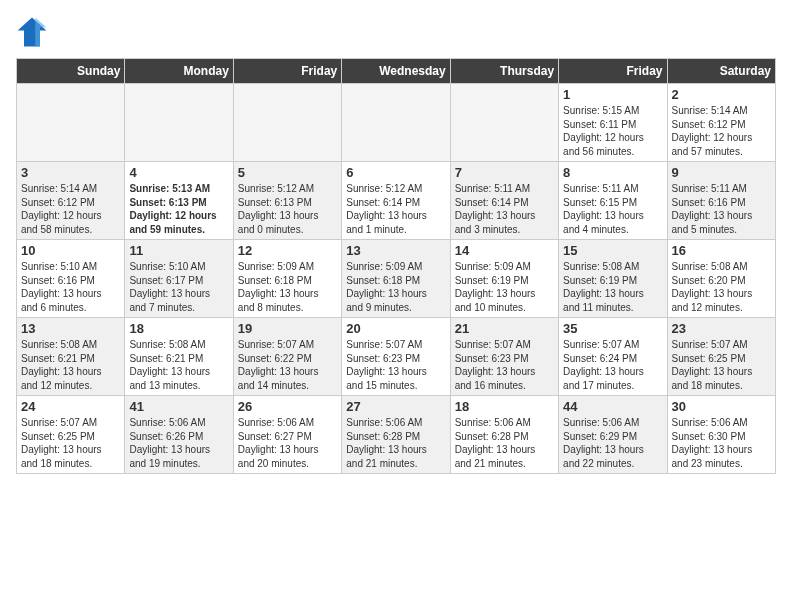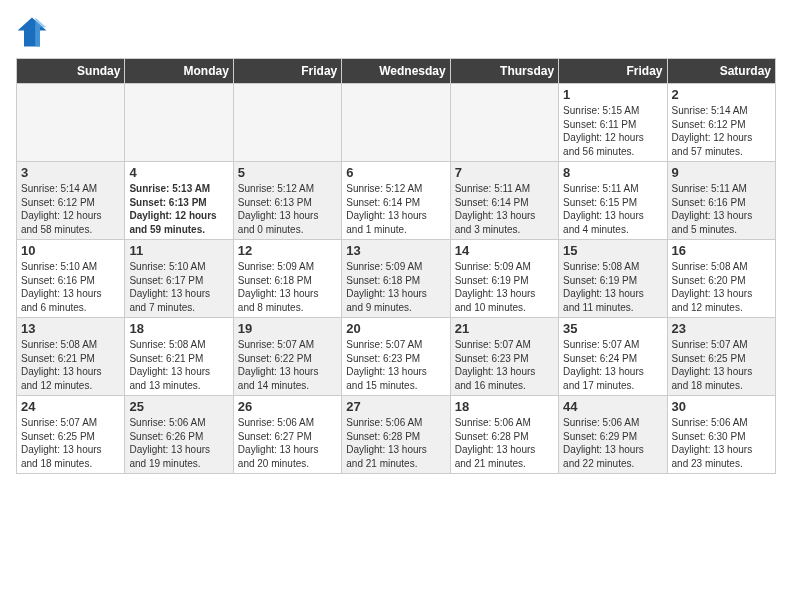--- a/index.html
+++ b/index.html
@@ -296,21 +296,21 @@
       </tr>
       <tr>
         <td>
           <span class="day-num">24</span>
           <div class="day-info" style="white-space: pre-line;">Sunrise: 5:07 AM
 Sunset: 6:25 PM
 Daylight: 13 hours
 and 18 minutes.</div>
         </td>
         <td class="shaded">
-          <span class="day-num">25</span>
+          <span class="day-num">41</span>
           <div class="day-info" style="white-space: pre-line;">Sunrise: 5:06 AM
 Sunset: 6:26 PM
 Daylight: 13 hours
 and 19 minutes.</div>
         </td>
         <td>
           <span class="day-num">26</span>
           <div class="day-info" style="white-space: pre-line;">Sunrise: 5:06 AM
 Sunset: 6:27 PM
 Daylight: 13 hours

